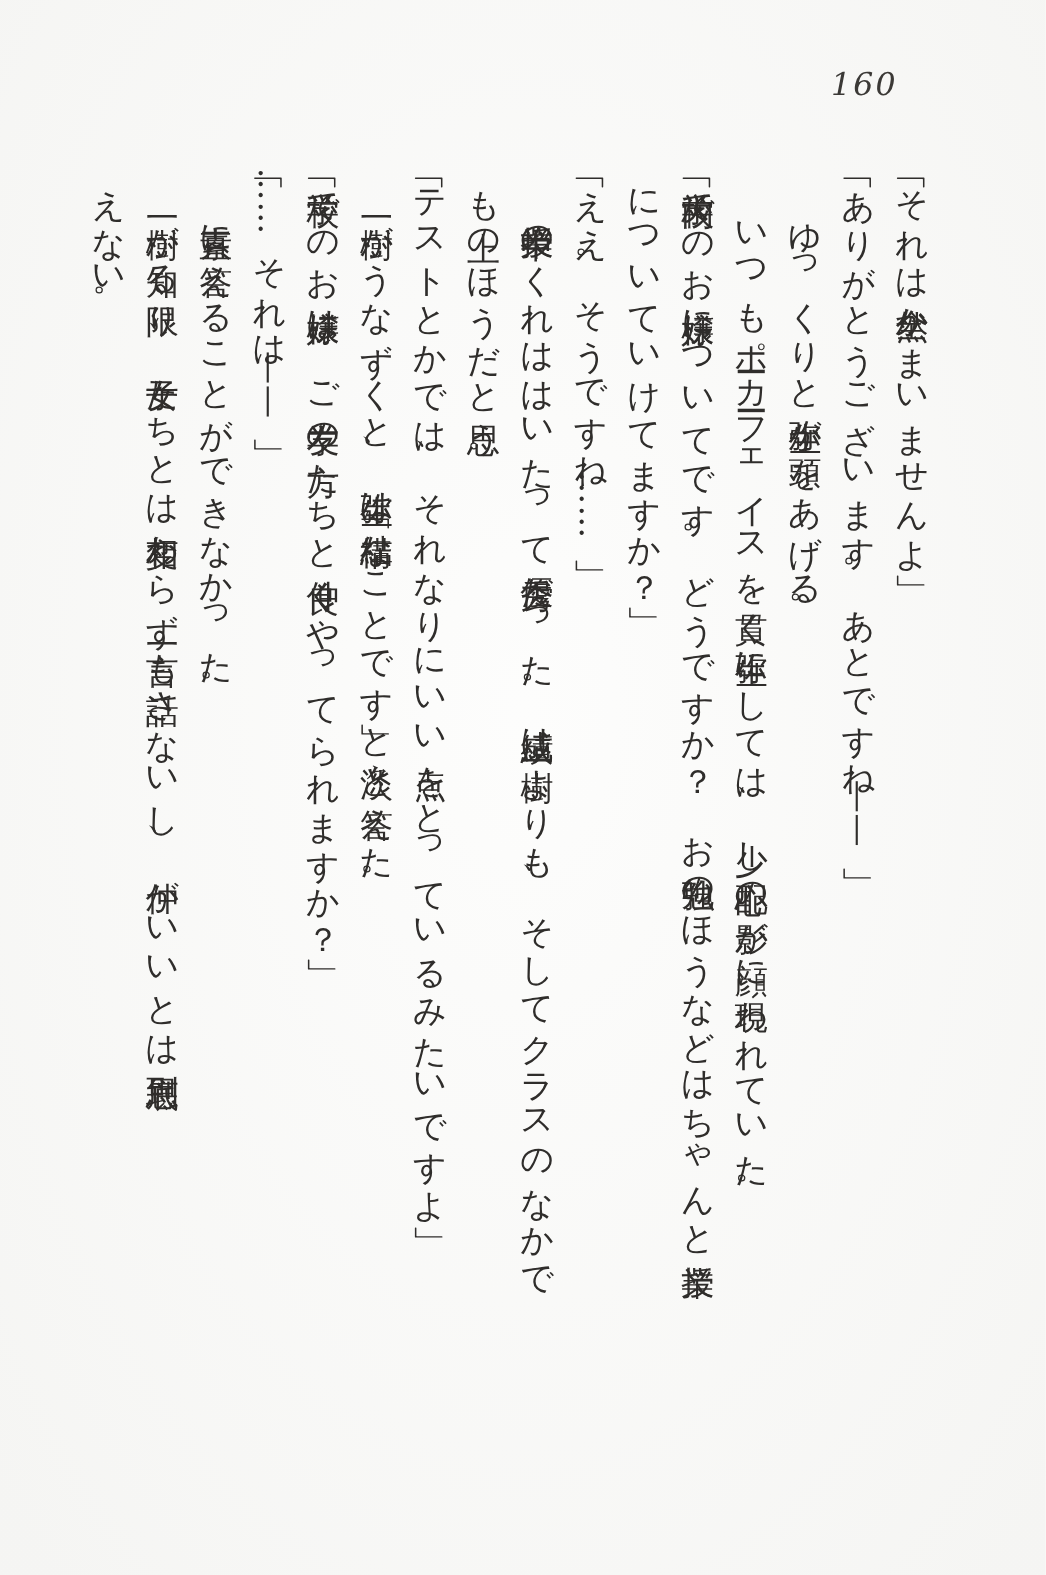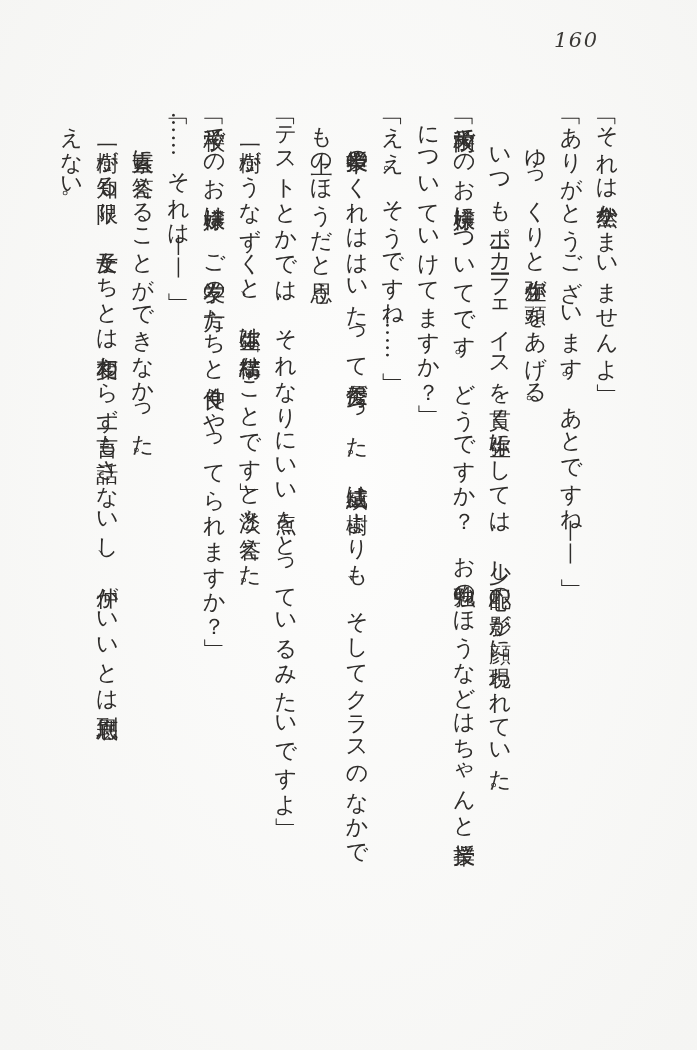--- a/index.html
+++ b/index.html
@@ -15,21 +15,21 @@
   }
   .page {
     position: absolute;
     inset: 0;
     background:
       radial-gradient(ellipse at 50% 45%, rgba(255,255,255,0.6), rgba(0,0,0,0.02) 95%),
       var(--paper, #fafaf8);
   }
   .folio {
     position: absolute;
-    top: 28px;
+    top: 44px;
     left: 554px;
     font-family: "DejaVu Serif", "Liberation Serif", serif;
     font-style: italic;
     font-size: 21px;
     letter-spacing: 1.5px;
     color: #3b3936;
   }
   .text-block {
     position: absolute;
     top: 111px;

